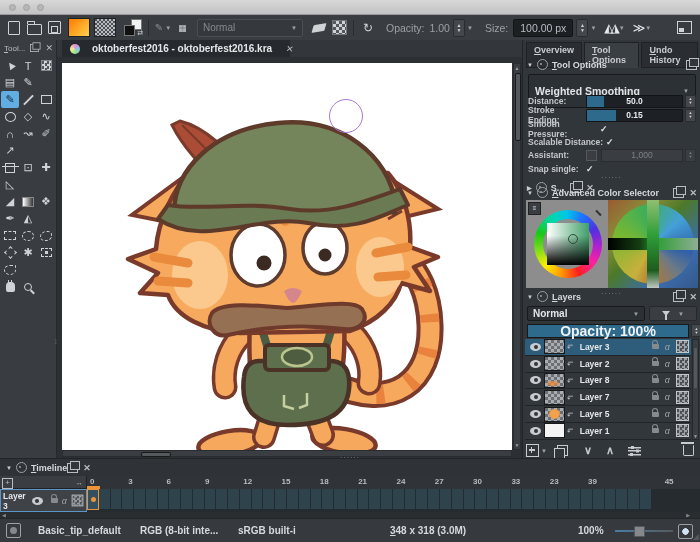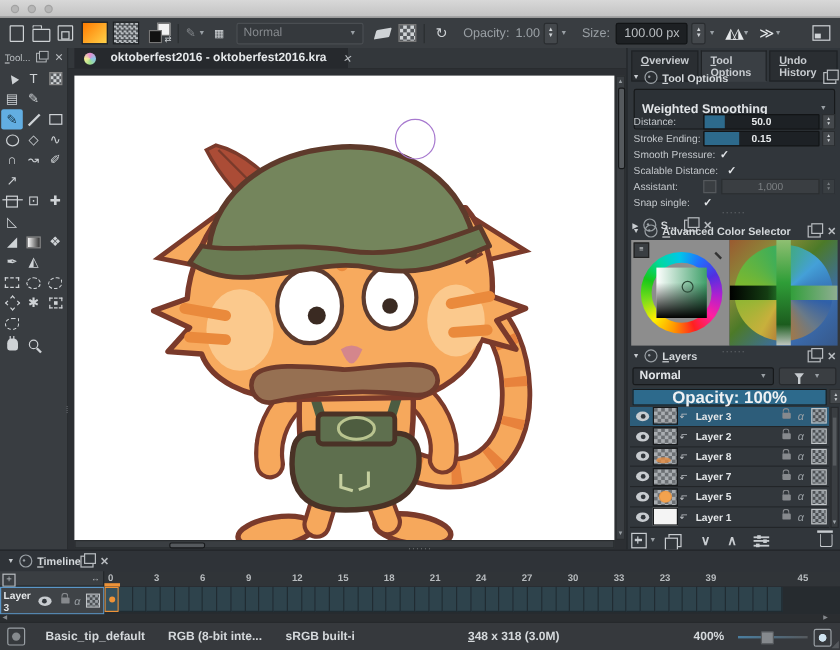--- a/index.html
+++ b/index.html
@@ -86,21 +86,21 @@
   .dk-head{position:absolute;left:4px;display:flex;align-items:center;font-size:9px;font-weight:bold;color:#d4d8db;width:170px;}
   .dk-caret{font-size:6px;margin-right:4px;color:#c8ccd0;}
   .dk-circ{width:9px;height:9px;border:1px solid #9aa0a5;border-radius:50%;margin-right:4px;position:relative;flex:none;}
   .dk-circ::after{content:"";position:absolute;left:2.5px;top:2.5px;width:2px;height:2px;background:#9aa0a5;border-radius:50%;}
   .dk-head .sp{flex:1;}
   .icon-float{width:9px;height:8px;border:1.2px solid #b9bdc1;position:relative;flex:none;}
   .icon-float::before{content:"";position:absolute;left:2px;top:-3px;width:8px;height:7px;border:1.2px solid #b9bdc1;background:#31363b;}
   .icon-close{font-size:9px;color:#b9bdc1;margin-left:5px;flex:none;}
   .to-dd{position:absolute;left:5px;top:34px;width:168px;height:17px;background:#2c3136;border:1px solid #17191b;border-radius:2px;display:flex;align-items:center;justify-content:space-between;padding:16px 6px;box-sizing:border-box;font-weight:bold;font-size:10.5px;color:#e2e5e8;}
   .to-row{position:absolute;left:5px;width:168px;height:12px;display:flex;align-items:center;}
-  .to-label{font-size:8.5px;color:#c3c7cb;font-weight:normal;width:58px;flex:none;}
+  .to-label{font-size:8.5px;color:#c3c7cb;font-weight:bold;width:58px;flex:none;}
   .to-slider{position:relative;flex:1;height:11px;background:#1d2125;border:1px solid #121416;border-radius:1px;overflow:hidden;}
   .to-slider .fill{position:absolute;left:0;top:0;bottom:0;background:#2d6a8c;}
   .to-slider .val{position:absolute;left:0;right:0;top:0;text-align:center;font-size:8.5px;font-weight:bold;color:#e8ebed;line-height:11px;}
   .mini-spin{width:9px;height:11px;background:#44484c;border:1px solid #2a2d30;display:flex;flex-direction:column;align-items:center;justify-content:center;margin-left:2px;flex:none;}
   .mini-spin span{font-size:4px;line-height:4px;color:#cfd3d6;}
   .check{color:#e2e5e8;font-size:9px;font-weight:bold;}
   .dis-field{flex:1;height:11px;background:#3a3e42;border:1px solid #2a2d30;color:#7d8184;font-size:8.5px;text-align:center;line-height:11px;}
   .splitter-dots{position:absolute;left:0;width:100%;text-align:center;color:#7d8184;font-size:7px;letter-spacing:1px;line-height:5px;}
   
   .acs-box{position:absolute;left:3px;top:160px;width:172px;height:88px;display:flex;}
@@ -753,20 +753,20 @@
       <span class="arr" style="right:10px">▶</span>
     </div>
   </div>
 
   <div class="statusbar">
     <div class="preset-icon"></div>
     <span class="sb-text" style="left:38px">Basic_tip_default</span>
     <span class="sb-text" style="left:140px">RGB (8-bit inte...</span>
     <span class="sb-text" style="left:238px">sRGB built-i</span>
     <span class="sb-text mn" style="left:390px">348 x 318 (3.0M)</span>
-    <span class="sb-text" style="left:578px">400%</span>
+    <span class="sb-text" style="left:578px">100%</span>
     <div class="zoom-slider">
         <div class="handle"></div>
       </div>
     <div class="sb-canvasmode"></div>
     <span class="resize-grip">◢</span>
   </div>
 </div>
 
 </body></html>

